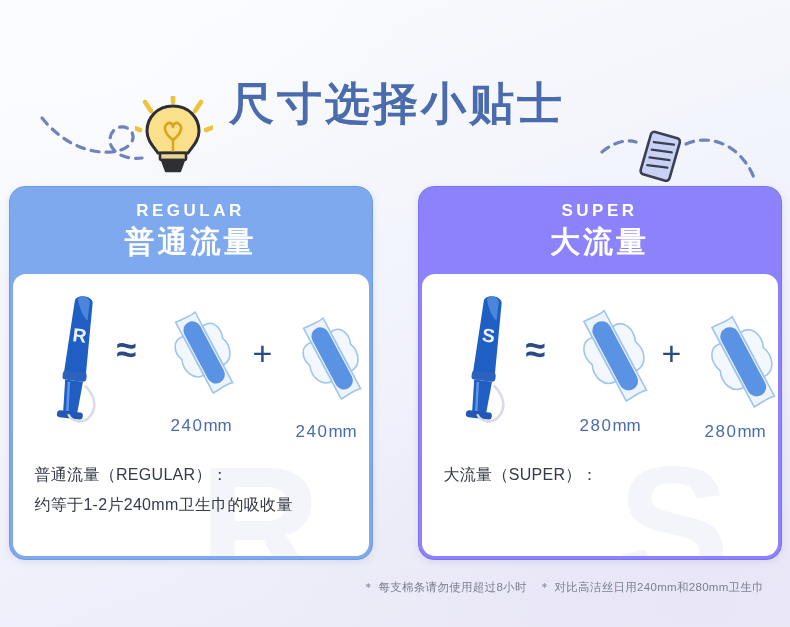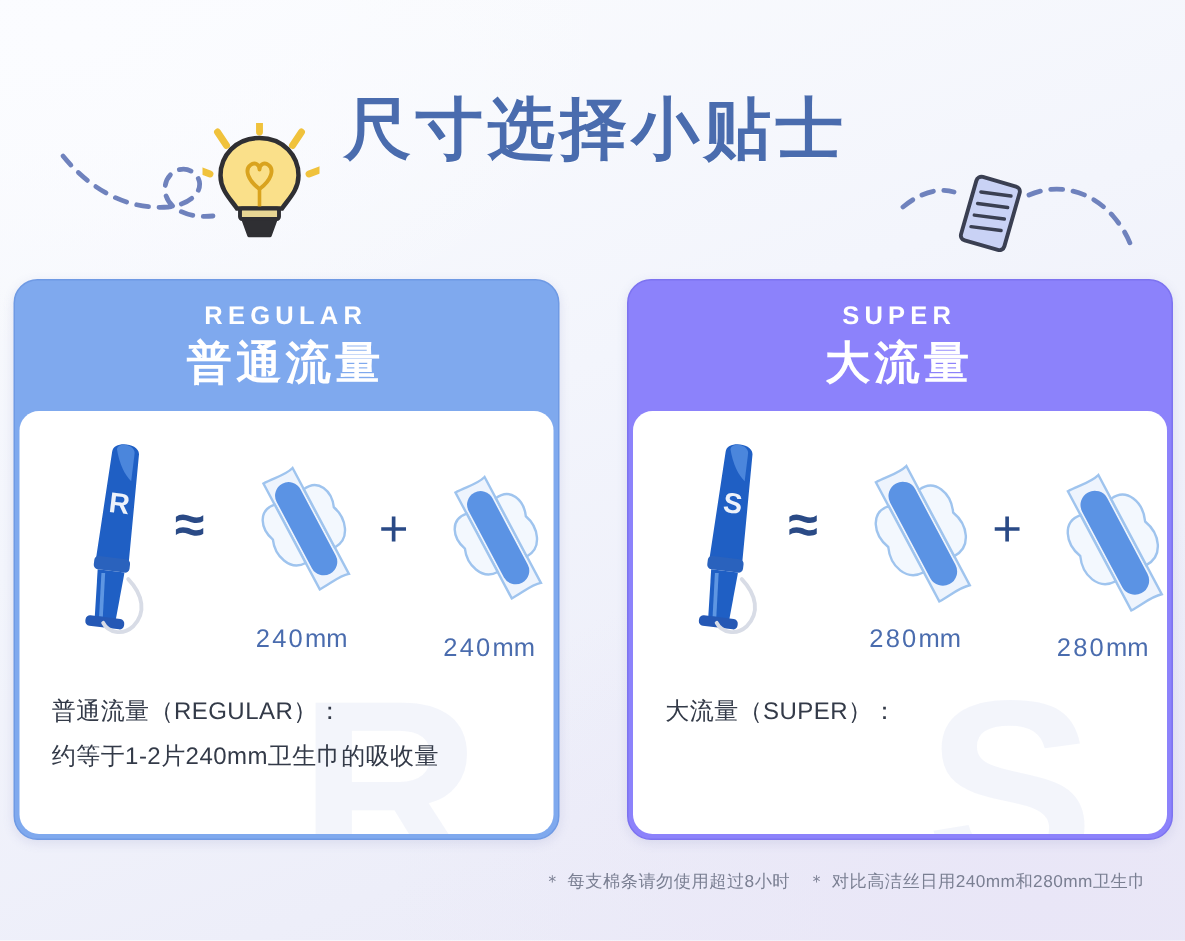--- a/index.html
+++ b/index.html
@@ -15,24 +15,23 @@
     background:
       radial-gradient(ellipse 700px 420px at 88% 96%, #e9e6f7 0%, rgba(233,230,247,0) 62%),
       radial-gradient(ellipse 620px 360px at 6% 4%, #fbfcff 0%, rgba(251,252,255,0) 60%),
       linear-gradient(160deg, #fbfcfe 0%, #f3f5fc 42%, #edeef9 75%, #eae9f6 100%);
     position: relative;
   }
 
   
   .header {
     position: absolute;
-    left: 0; top: 34px;
+    left: 0; top: 48px;
     width: 658px;
     height: 110px;
-    font-family: Liberation Mono, monospace;
   }
 
   .title-row {
     position: absolute;
     left: 0; top: 0;
     width: 790px; height: 110px;
     display: flex;
     align-items: center;
     justify-content: center;
     gap: 0px;

